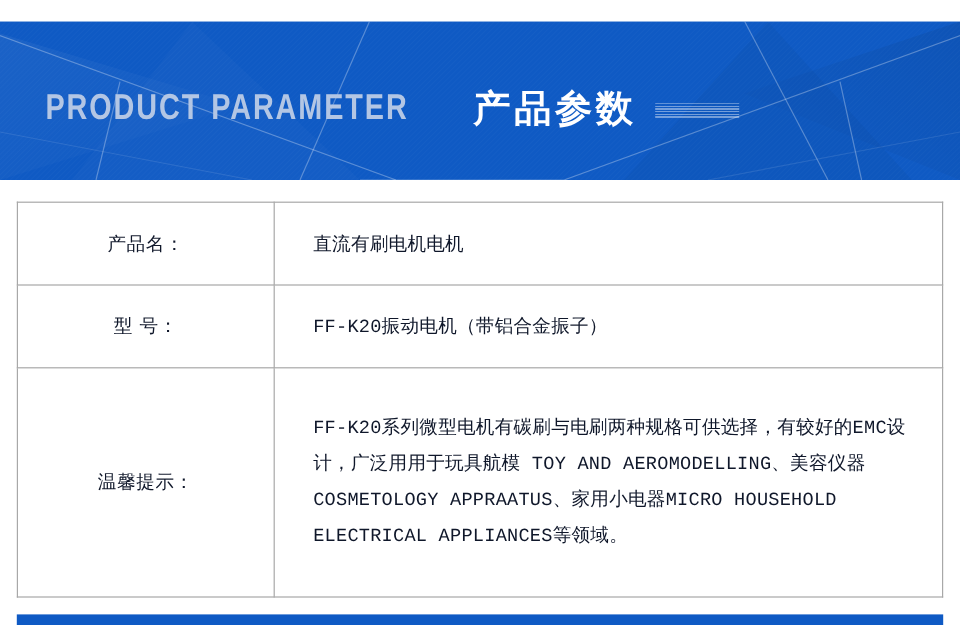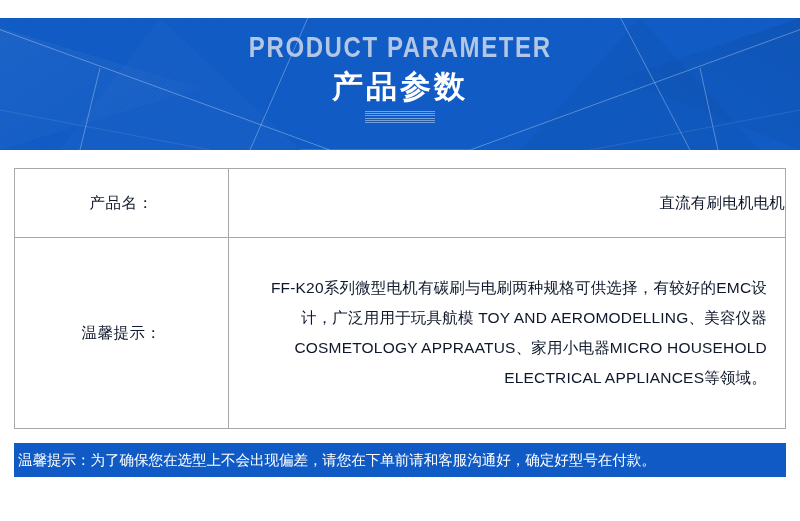--- a/index.html
+++ b/index.html
@@ -31,25 +31,25 @@
   .header-texture {
     position: absolute;
     inset: 0;
     pointer-events: none;
   }
   .header-inner {
     position: relative;
     z-index: 3;
     height: 100%;
     display: flex;
-    flex-direction: column;
     align-items: center;
     justify-content: flex-start;
     padding-top: 12px;
     box-sizing: border-box;
+    gap: 16px;
   }
   .title-en {
     font-family: "Liberation Sans Narrow", "Liberation Sans", sans-serif;
     font-weight: 700;
     font-size: 30px;
     letter-spacing: 2.0px;
     color: #b3c6e4;
     transform: scaleX(0.80);
     transform-origin: center center;
     white-space: nowrap;
@@ -97,25 +97,24 @@
     width: 201px;
     text-align: center;
     font-family: "DejaVu Sans", "Liberation Sans", sans-serif;
     font-size: 15.5px;
     letter-spacing: 0.5px;
     color: #444444;
     padding: 8px 6px;
   }
   td.value-cell {
     padding: 8px 0 8px 32px;
-    font-family: Liberation Sans, sans-serif;
+    font-family: Liberation Mono, monospace;
     font-size: 15.5px;
     color: #3d3d3d;
     letter-spacing: 0.2px;
-    text-align: right;
   }
   tr.row-name td, tr.row-model td { height: 52px; }
   tr.row-usage td { height: 174px; }
   td.value-cell.desc {
     line-height: 30px;
     padding-right: 18px;
     margin-top: 36px;
   }
 
   
@@ -186,20 +185,24 @@
   </div>
 </div>
 
 <div class="table-wrap">
   <table class="spec-table">
     <tbody>
       <tr class="row-name">
         <td class="label-cell">产品名：</td>
         <td class="value-cell">直流有刷电机电机</td>
       </tr>
+      <tr class="row-model">
+        <td class="label-cell">型 号：</td>
+        <td class="value-cell">FF-K20振动电机（带铝合金振子）</td>
+      </tr>
       <tr class="row-usage">
         <td class="label-cell">温馨提示：</td>
         <td class="value-cell desc">FF-K20系列微型电机有碳刷与电刷两种规格可供选择，有较好的EMC设计，广泛用用于玩具航模 TOY AND AEROMODELLING、美容仪器 COSMETOLOGY APPRAATUS、家用小电器MICRO HOUSEHOLD ELECTRICAL APPLIANCES等领域。</td>
       </tr>
     </tbody>
   </table>
 </div>
 
 <div class="notice-wrap">
   <div class="notice-banner">温馨提示：为了确保您在选型上不会出现偏差，请您在下单前请和客服沟通好，确定好型号在付款。</div>

